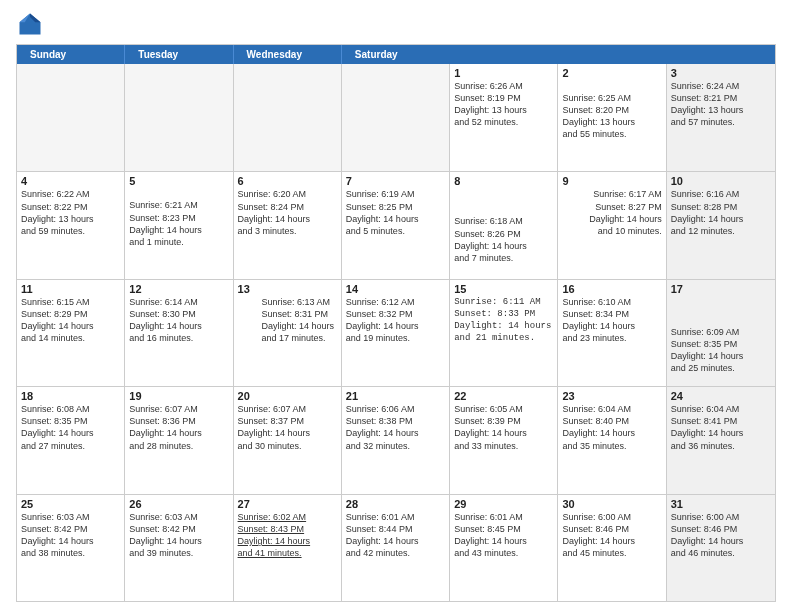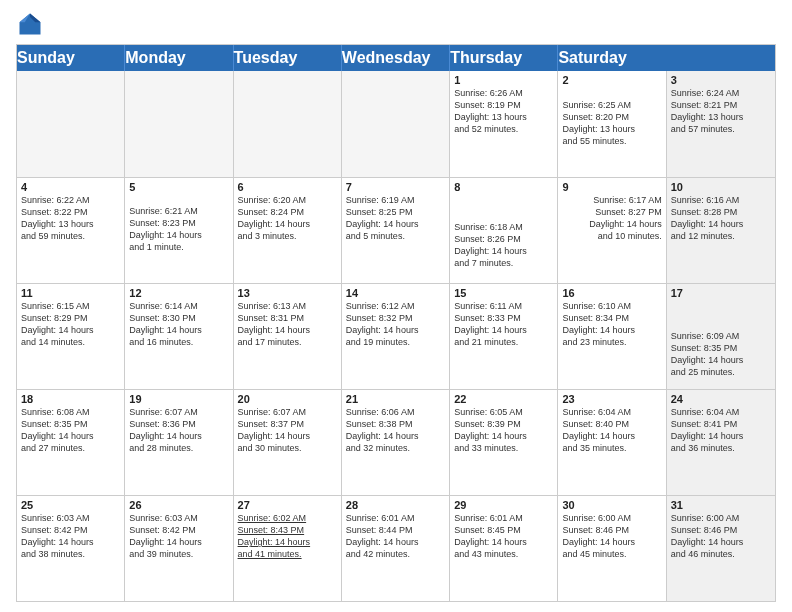--- a/index.html
+++ b/index.html
@@ -65,23 +65,23 @@
       flex-direction: column;
       border: 1px solid #ccc;
     }
     .cal-header {
       display: grid;
       grid-template-columns: repeat(7, 1fr);
       background: #2a6db5;
     }
     .cal-header-cell {
       color: #fff;
-      font-size: 16px;
-      font-weight: bold;
-      padding: 4px 0;
+      font-size: 10px;
+      font-weight: bold;
+      padding: 4px 13px;
       text-align: left;
       border-right: 1px solid #4a8ad4;
     }
     .cal-header-cell:last-child { border-right: none; }
     .cal-body {
       display: grid;
       grid-template-rows: repeat(5, 1fr);
       flex: 1;
     }
     .cal-row {
@@ -133,24 +133,22 @@
     </div>
     <div class="title-block">
       <div class="month-title"></div>
       <div class="subtitle"></div>
     </div>
   </div>
 
   <div class="calendar">
     <div class="cal-header">
     <div class="cal-header-cell">Sunday</div>
-        <div class="cal-header-cell">Monday</div>
         <div class="cal-header-cell">Tuesday</div>
         <div class="cal-header-cell">Wednesday</div>
-        <div class="cal-header-cell">Thursday</div>
         <div class="cal-header-cell">Saturday</div>
       </div>
     <div class="cal-body">
     <div class="cal-row">
           <div class="cal-cell empty"></div>
           <div class="cal-cell empty"></div>
           <div class="cal-cell empty"></div>
           <div class="cal-cell empty"></div>
           <div class="cal-cell">
             <span class="day-num">1</span>
@@ -235,35 +233,35 @@
           </div>
           <div class="cal-cell">
             <span class="day-num">12</span>
             <div class="cell-info" style="white-space: pre-line;">Sunrise: 6:14 AM
 Sunset: 8:30 PM
 Daylight: 14 hours
 and 16 minutes.</div>
           </div>
           <div class="cal-cell">
             <span class="day-num">13</span>
-            <div class="cell-info" style="white-space: pre-line;">Sunrise: 6:13 AM
+            <div class="cell-info" style="white-space: pre-line; margin-left: 24px;">Sunrise: 6:13 AM
 Sunset: 8:31 PM
 Daylight: 14 hours
 and 17 minutes.</div>
           </div>
           <div class="cal-cell">
             <span class="day-num">14</span>
             <div class="cell-info" style="white-space: pre-line;">Sunrise: 6:12 AM
 Sunset: 8:32 PM
 Daylight: 14 hours
 and 19 minutes.</div>
           </div>
           <div class="cal-cell">
             <span class="day-num">15</span>
-            <div class="cell-info" style="white-space: pre-line;">Sunrise: 6:11 AM
+            <div class="cell-info" style="white-space: pre-line; font-family: Liberation Mono, monospace;">Sunrise: 6:11 AM
 Sunset: 8:33 PM
 Daylight: 14 hours
 and 21 minutes.</div>
           </div>
           <div class="cal-cell">
             <span class="day-num">16</span>
             <div class="cell-info" style="white-space: pre-line;">Sunrise: 6:10 AM
 Sunset: 8:34 PM
 Daylight: 14 hours
 and 23 minutes.</div>

